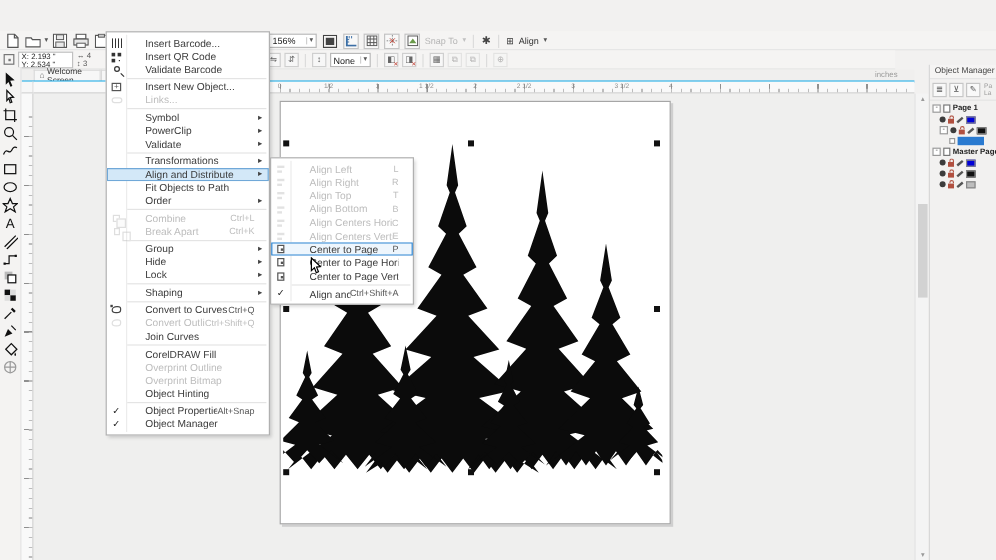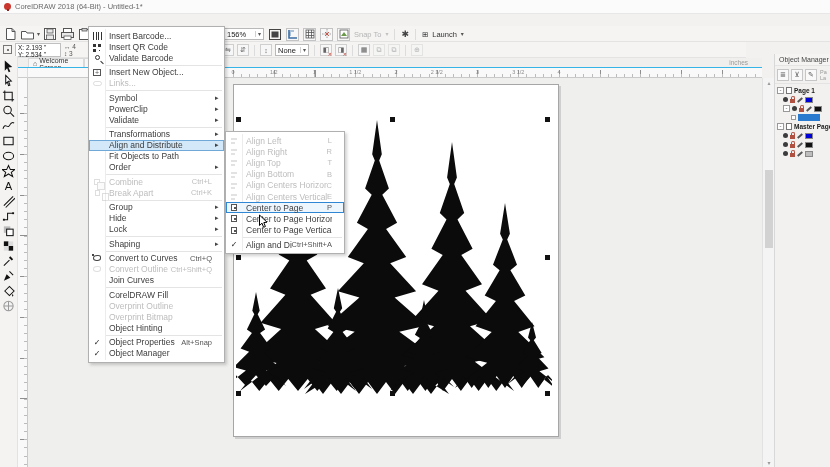--- a/index.html
+++ b/index.html
@@ -130,21 +130,21 @@
   
   .dropmenu{position:absolute;background:#fff;border:1px solid #b0b0b0;
             box-shadow:2px 2px 3px rgba(0,0,0,.18);z-index:40;padding:3px 0;}
   .menu-object{left:88px;top:26px;width:137px;}
   .menu-align{left:225px;top:131px;width:120px;z-index:41;}
   .menu-object::before,.menu-align::before{content:'';position:absolute;left:15.5px;top:2px;bottom:2px;
             border-left:1px solid #ececec;}
   .m-row{height:11px;display:flex;align-items:center;position:relative;}
   .menu-align .m-row{height:11.2px;}
   .m-gut{width:16px;flex:none;display:flex;align-items:center;justify-content:center;font-size:8px;color:#333;}
-  .m-lab{flex:1;font-size:8.5px;padding-left:4px;white-space:nowrap;overflow:hidden;}
+  .m-lab{flex:1;font-size:8.5px;padding-left:16px;white-space:nowrap;overflow:hidden;}
   .m-sc{font-size:7.5px;color:#555;padding-right:3px;}
   .m-ar{width:9px;font-size:7px;color:#444;flex:none;}
   .m-sep{height:3.5px;position:relative;margin-left:17px;}
   .m-sep::after{content:'';position:absolute;left:0;right:2px;top:1.5px;border-top:1px solid #e4e4e4;}
   .m-row.dis .m-lab,.m-row.dis .m-sc,.m-row.dis .m-ar,.m-row.dis .m-gut{color:#bdbdbd;}
   .m-row.hl{background:#d3e8f8;box-shadow:inset 0 0 0 1px #70a8d8;}
   .m-row.hl2{background:#eef6fd;box-shadow:inset 0 0 0 1px #2f86d2;}
 
   
   .mi{display:inline-block;position:relative;}
@@ -173,24 +173,20 @@
   .chk{font-size:8px;color:#222;}
 
   
   .cursor{position:absolute;left:258px;top:214px;z-index:60;}
 </style>
 </head>
 <body>
 
 <div class="app">
 
-  <div class="titlebar">
-    <span class="app-logo"></span>
-    <span class="title-text">CorelDRAW 2018 (64-Bit) - Untitled-1*</span>
-  </div>
 
 
   <div class="stdbar">
     <div class="tb-left">
       <span class="tb-btn">
         <svg width="11" height="12">
             <path d="M1.5 .5 H7 L10 3.5 V11.5 H1.5 Z" fill="#fff" stroke="#555"></path>
             <path d="M7 .5 V3.5 H10" fill="none" stroke="#555"></path>
           </svg>
       </span>
@@ -255,21 +251,21 @@
             <rect x="1" y="1" width="8" height="8" fill="#fff" stroke="#555" stroke-width=".8"></rect>
             <path d="M2 7 L5 3 L8 7 Z" fill="#6a9a4a"></path>
           </svg>
       </span>
       <span class="graytext">Snap To</span>
       <span class="caret" style="color:#c0c0c0">▾</span>
       <span class="vdiv"></span>
       <span class="gear">✱</span>
       <span class="vdiv"></span>
       <span class="darktext">⊞</span>
-      <span class="darktext">Launch</span>
+      <span class="darktext">Align</span>
       <span class="caret">▾</span>
     </div>
   </div>
 
   <div class="propbar">
     <span class="xy-icon"></span>
     <div class="xy-box">
       <div><span>X:</span>
            <span>2.193 "</span></div>
       <div><span>Y:</span>

